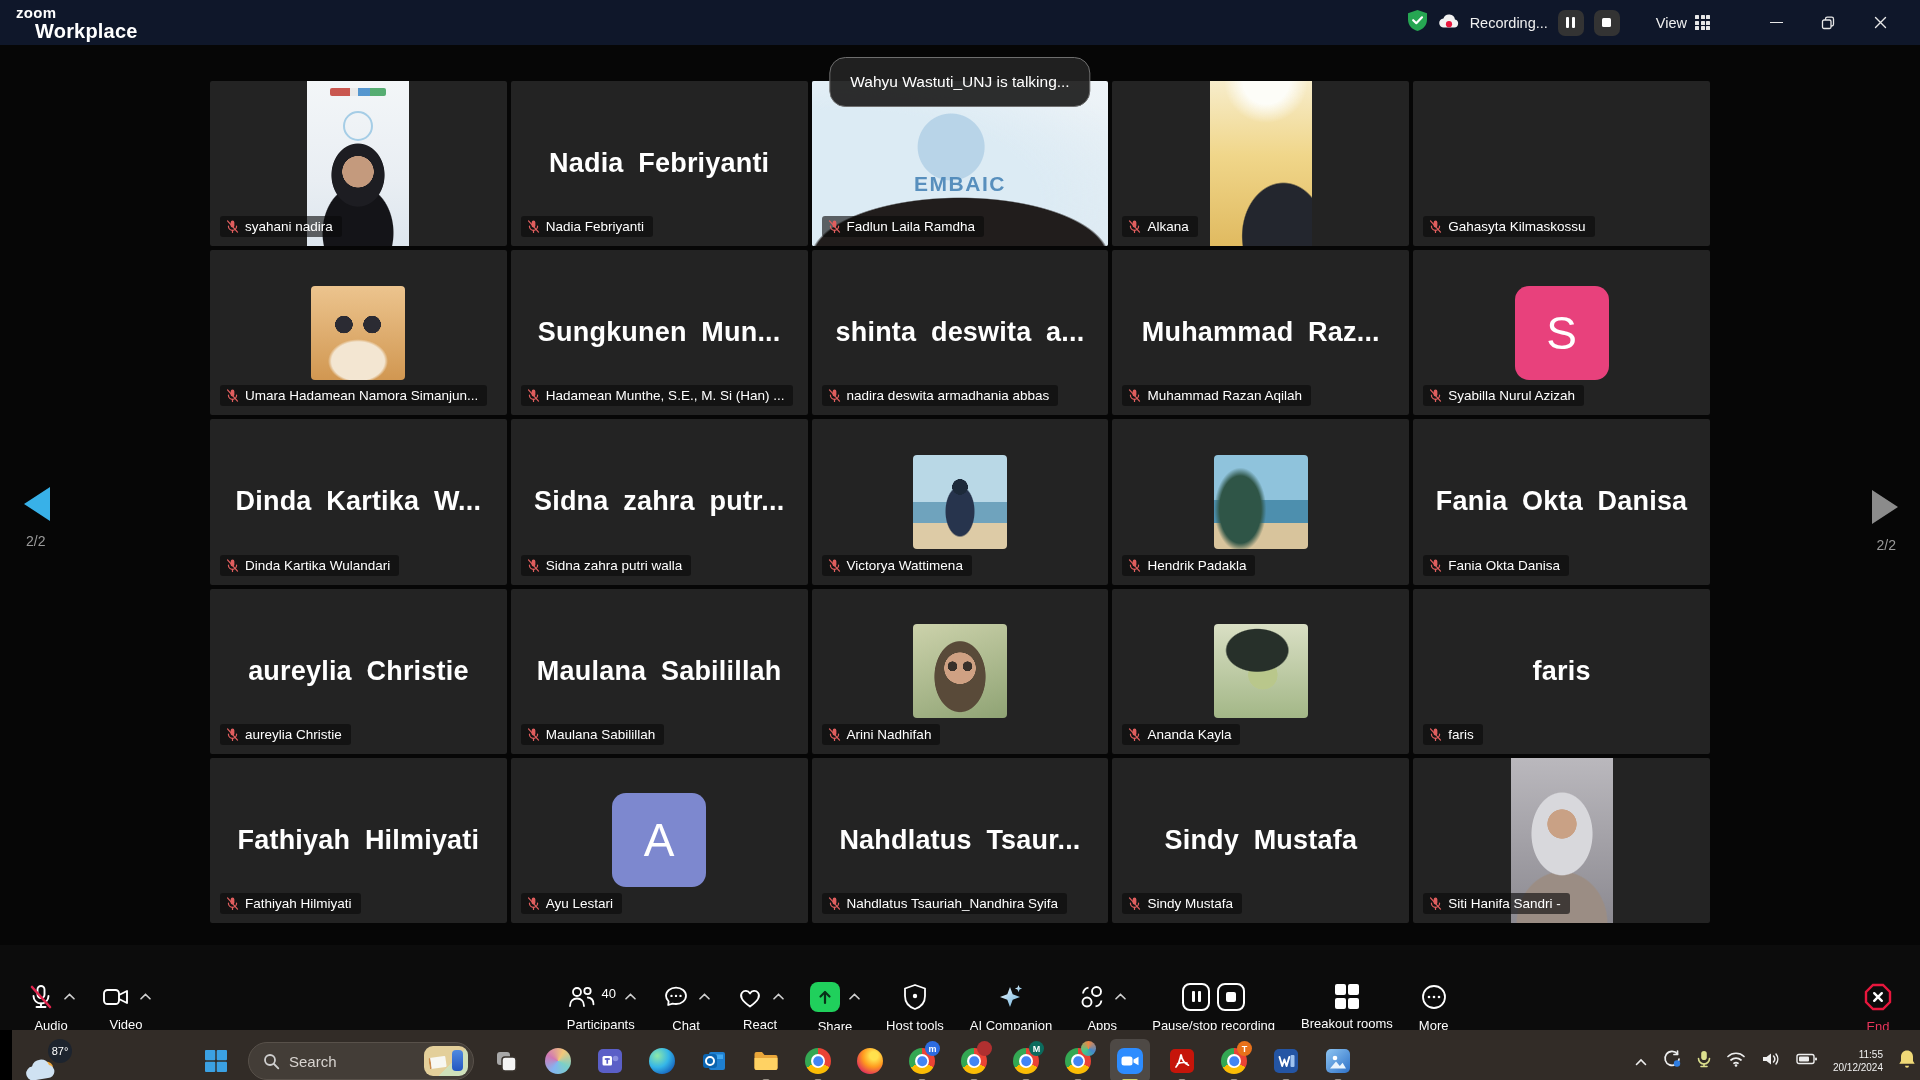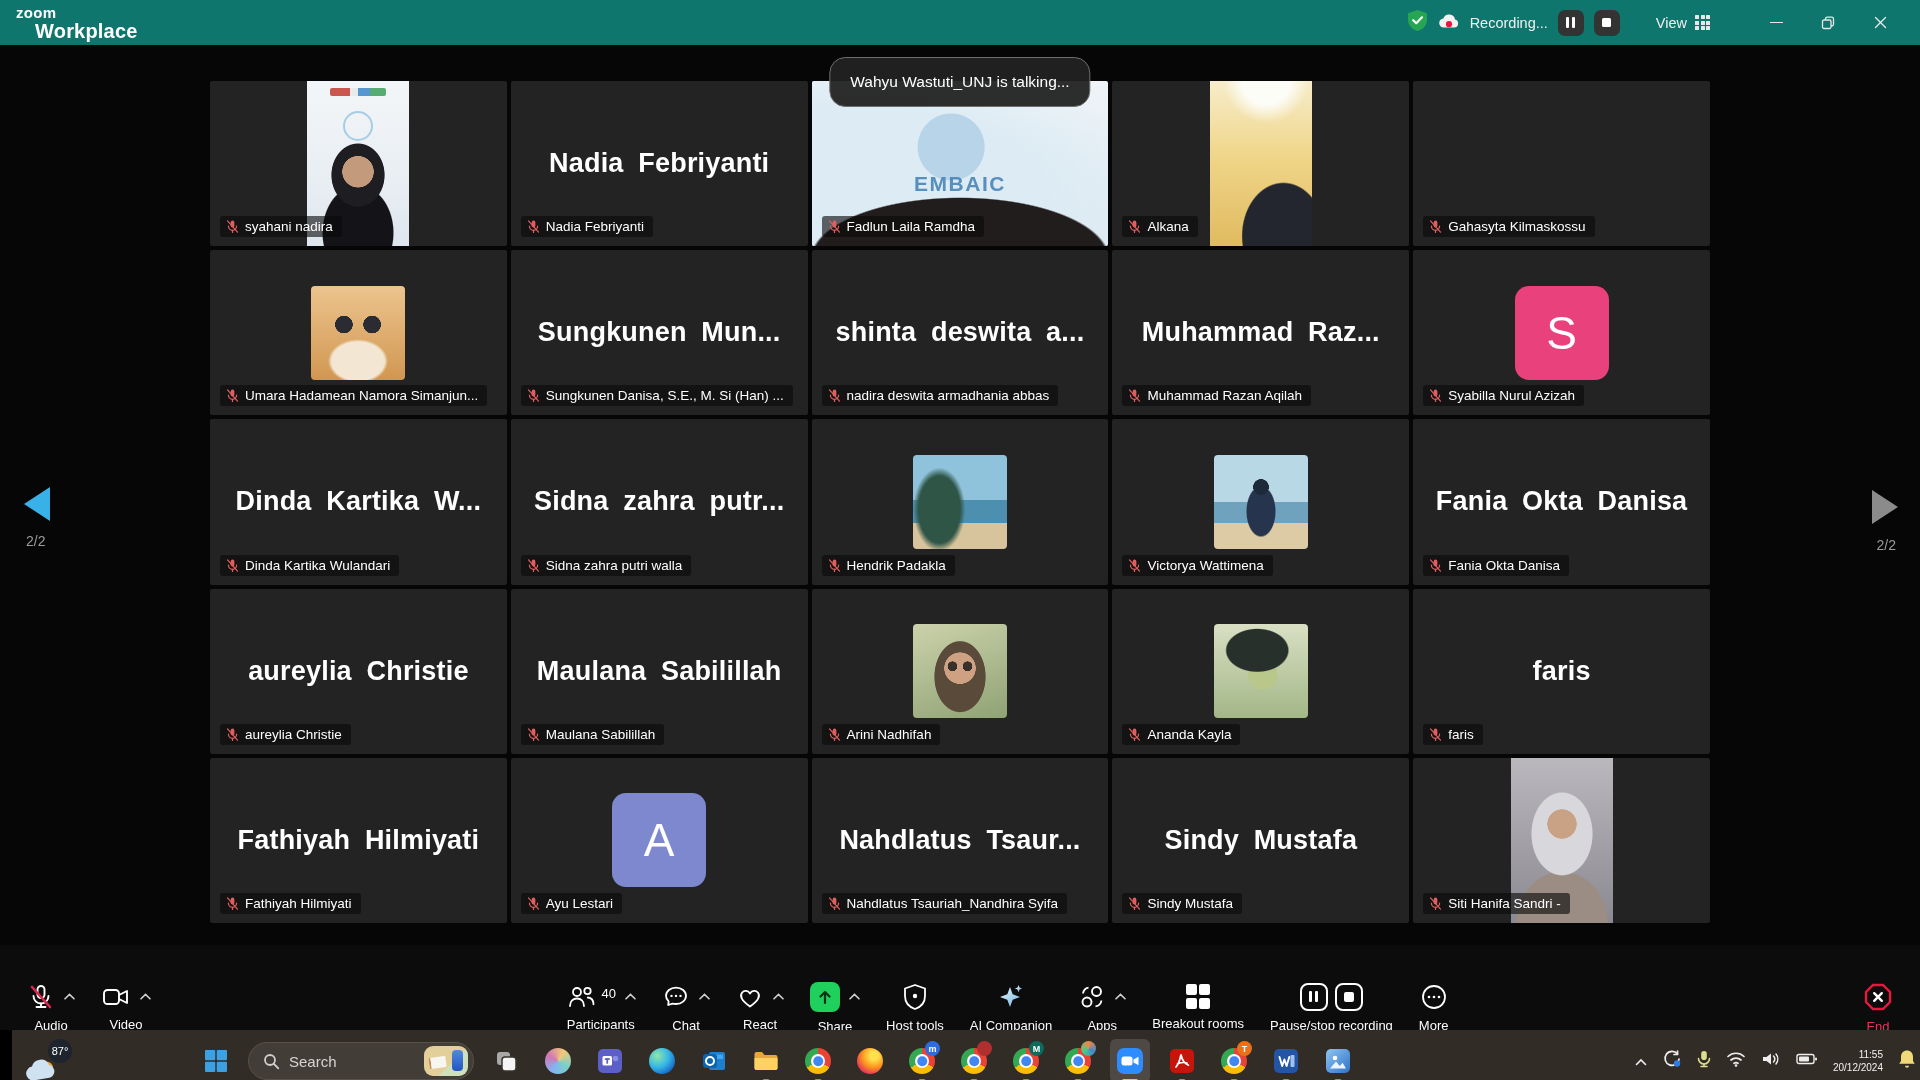--- a/index.html
+++ b/index.html
@@ -1,19 +1,19 @@
 <!DOCTYPE html>
 <html><head>
 <meta charset="utf-8">
 <style>
   * { margin:0; padding:0; box-sizing:border-box; }
   html,body { width:1920px; height:1080px; overflow:hidden; background:#000; font-family:"Liberation Sans","DejaVu Sans",sans-serif; }
 
   
-  .titlebar { position:absolute; top:0; left:0; width:1920px; height:45px; background:#0f766e; display:flex; align-items:center; }
+  .titlebar { position:absolute; top:0; left:0; width:1920px; height:45px; background:#0f172a; display:flex; align-items:center; }
   .logo { padding-left:16px; color:#fff; line-height:1.05; padding-top:2px; }
   .logo .z1 { font-size:15px; font-weight:700; letter-spacing:.3px; }
   .logo .z2 { font-size:20px; font-weight:700; letter-spacing:.2px;margin-left:19px; }
   .tb-right { margin-left:auto; display:flex; align-items:center; gap:10px; padding-right:14px; color:#eee; }
   .rec-text { font-size:14.5px; color:#f0f0f0; }
   .mini-btn { width:26px; height:26px; background:#333; border-radius:7px; display:flex; align-items:center; justify-content:center; gap:3px; }
   .mini-btn .pb { width:3px; height:11px; background:#fff; border-radius:1px; }
   .mini-btn .sq { width:9px; height:9px; background:#fff; border-radius:1.5px; }
   .view-wrap { display:flex; align-items:center; gap:8px; margin-left:26px; font-size:14.5px; color:#f0f0f0; }
   .view-grid { display:grid; grid-template-columns:repeat(3,4px); grid-template-rows:repeat(3,4px); gap:1.5px; }
@@ -280,21 +280,21 @@
         <div class="big-name">Sungkunen Mun...</div>
         <div class="name-tag">
           <svg width="15" height="15" viewBox="0 0 24 24">
             <rect x="9" y="2.5" width="6" height="11" rx="3" fill="#e05e5e"></rect>
             <g fill="none" stroke="#e05e5e" stroke-width="2" stroke-linecap="round">
               <path d="M5.5 11.5a6.5 6.5 0 0 0 13 0"></path>
               <path d="M12 18v3.5"></path>
               <path d="M4 3l16 18"></path>
             </g>
           </svg>
-          <span>Sungkunen Danisa, S.E., M. Si (Han) ...</span>
+          <span>Hadamean Munthe, S.E., M. Si (Han) ...</span>
         </div>
       </div>
       <div class="tile">
         <div class="big-name">shinta deswita a...</div>
         <div class="name-tag">
           <svg width="15" height="15" viewBox="0 0 24 24">
             <rect x="9" y="2.5" width="6" height="11" rx="3" fill="#e05e5e"></rect>
             <g fill="none" stroke="#e05e5e" stroke-width="2" stroke-linecap="round">
               <path d="M5.5 11.5a6.5 6.5 0 0 0 13 0"></path>
               <path d="M12 18v3.5"></path>
@@ -354,45 +354,45 @@
             <g fill="none" stroke="#e05e5e" stroke-width="2" stroke-linecap="round">
               <path d="M5.5 11.5a6.5 6.5 0 0 0 13 0"></path>
               <path d="M12 18v3.5"></path>
               <path d="M4 3l16 18"></path>
             </g>
           </svg>
           <span>Sidna zahra putri walla</span>
         </div>
       </div>
       <div class="tile">
+        <div class="avatar-photo v-beach2"></div>
+        <div class="name-tag">
+          <svg width="15" height="15" viewBox="0 0 24 24">
+            <rect x="9" y="2.5" width="6" height="11" rx="3" fill="#e05e5e"></rect>
+            <g fill="none" stroke="#e05e5e" stroke-width="2" stroke-linecap="round">
+              <path d="M5.5 11.5a6.5 6.5 0 0 0 13 0"></path>
+              <path d="M12 18v3.5"></path>
+              <path d="M4 3l16 18"></path>
+            </g>
+          </svg>
+          <span>Victorya Wattimena</span>
+        </div>
+      </div>
+      <div class="tile">
         <div class="avatar-photo v-beach1"></div>
         <div class="name-tag">
           <svg width="15" height="15" viewBox="0 0 24 24">
             <rect x="9" y="2.5" width="6" height="11" rx="3" fill="#e05e5e"></rect>
             <g fill="none" stroke="#e05e5e" stroke-width="2" stroke-linecap="round">
               <path d="M5.5 11.5a6.5 6.5 0 0 0 13 0"></path>
               <path d="M12 18v3.5"></path>
               <path d="M4 3l16 18"></path>
             </g>
           </svg>
           <span>Hendrik Padakla</span>
-        </div>
-      </div>
-      <div class="tile">
-        <div class="avatar-photo v-beach2"></div>
-        <div class="name-tag">
-          <svg width="15" height="15" viewBox="0 0 24 24">
-            <rect x="9" y="2.5" width="6" height="11" rx="3" fill="#e05e5e"></rect>
-            <g fill="none" stroke="#e05e5e" stroke-width="2" stroke-linecap="round">
-              <path d="M5.5 11.5a6.5 6.5 0 0 0 13 0"></path>
-              <path d="M12 18v3.5"></path>
-              <path d="M4 3l16 18"></path>
-            </g>
-          </svg>
-          <span>Victorya Wattimena</span>
         </div>
       </div>
       <div class="tile">
         <div class="big-name">Fania Okta Danisa</div>
         <div class="name-tag">
           <svg width="15" height="15" viewBox="0 0 24 24">
             <rect x="9" y="2.5" width="6" height="11" rx="3" fill="#e05e5e"></rect>
             <g fill="none" stroke="#e05e5e" stroke-width="2" stroke-linecap="round">
               <path d="M5.5 11.5a6.5 6.5 0 0 0 13 0"></path>
               <path d="M12 18v3.5"></path>
@@ -678,42 +678,42 @@
           </g>
         </svg>
       <svg width="11" height="7" viewBox="0 0 11 7">
           <path d="M1 5.8 L5.5 1.4 L10 5.8" fill="none" stroke="#d0d0d0" stroke-width="1.6" stroke-linecap="round"></path>
         </svg>
     </div>
     <div class="lbl">Apps</div>
   </div>
   <div class="tbi">
     <div class="irow">
-      <span class="grid4">
-          <span></span>
-          <span></span>
-          <span></span>
-          <span></span>
-        </span>
-    </div>
-    <div class="lbl">Breakout rooms</div>
-  </div>
-  <div class="tbi">
-    <div class="irow">
       <span class="rec-ctl">
         <span class="rec-btn">
             <span class="pb"></span>
             <span class="pb"></span>
           </span>
         <span class="rec-btn">
             <span class="sq"></span>
           </span>
       </span>
     </div>
     <div class="lbl">Pause/stop recording</div>
+  </div>
+  <div class="tbi">
+    <div class="irow">
+      <span class="grid4">
+          <span></span>
+          <span></span>
+          <span></span>
+          <span></span>
+        </span>
+    </div>
+    <div class="lbl">Breakout rooms</div>
   </div>
   <div class="tbi">
     <div class="irow">
       <svg width="28" height="28" viewBox="0 0 28 28">
           <circle cx="14" cy="14" r="11" fill="none" stroke="#fff" stroke-width="1.8"></circle>
           <g fill="#fff">
             <circle cx="9" cy="14" r="1.3"></circle>
             <circle cx="14" cy="14" r="1.3"></circle>
             <circle cx="19" cy="14" r="1.3"></circle>
           </g>

